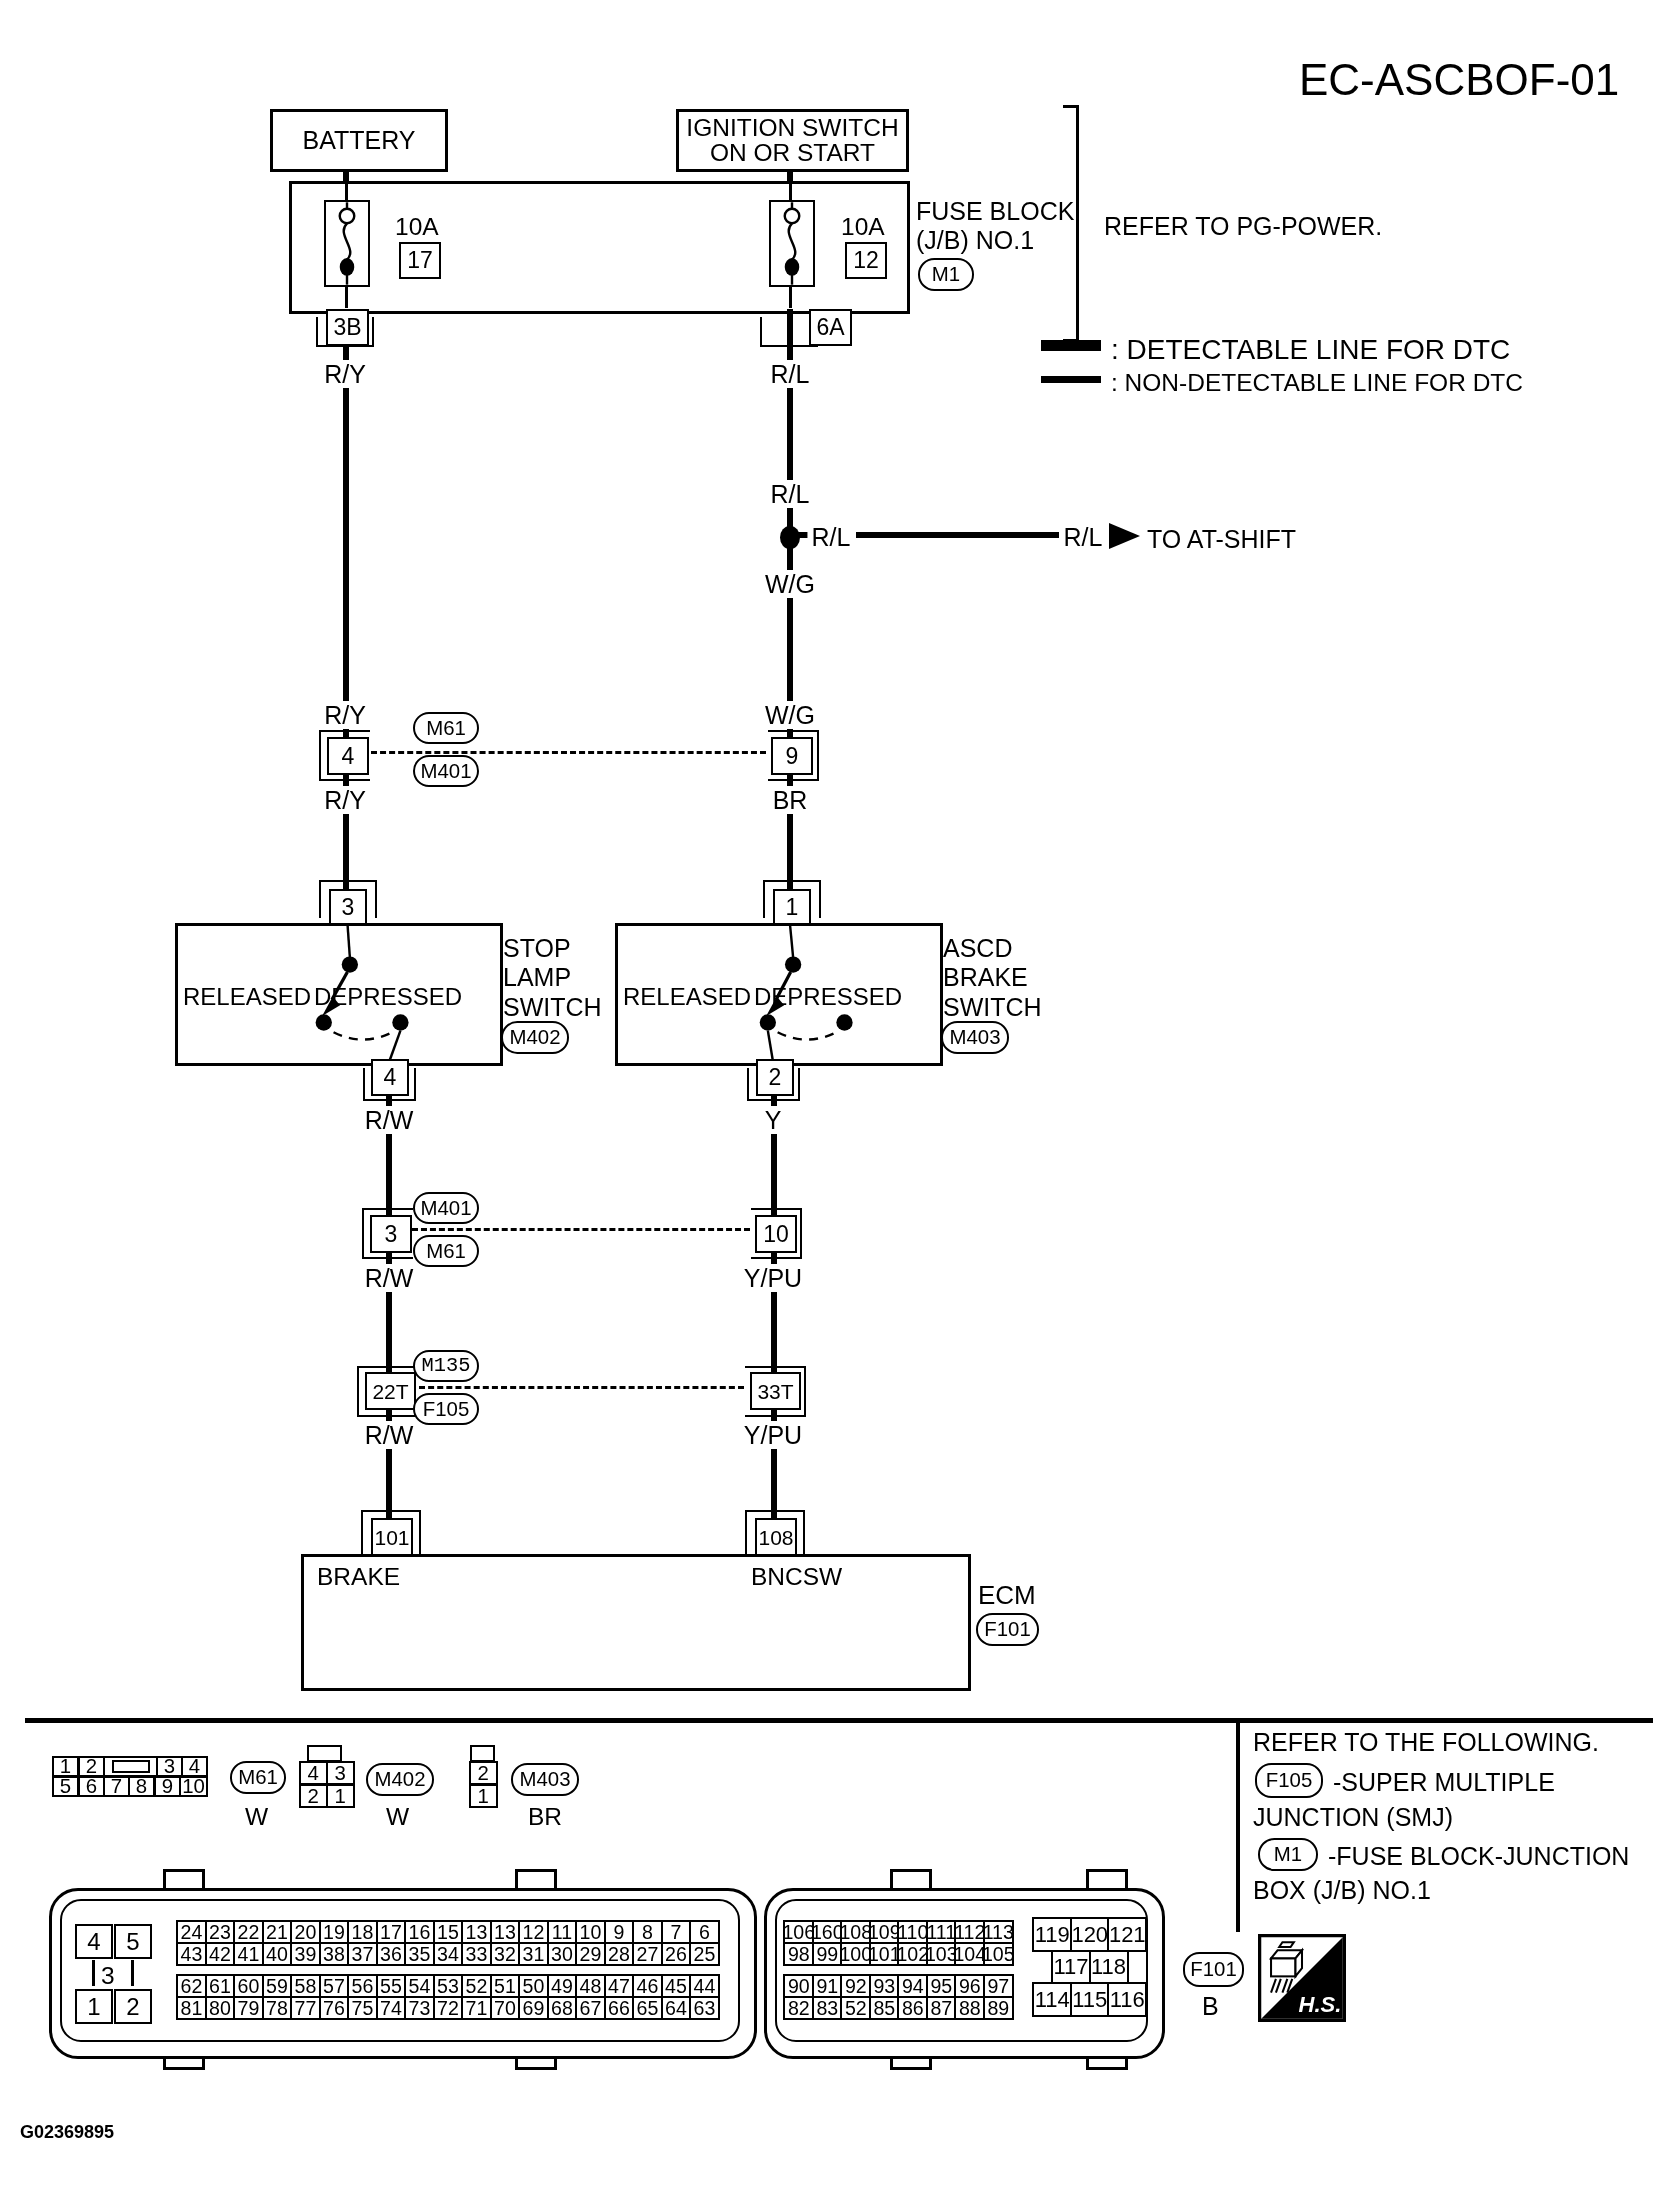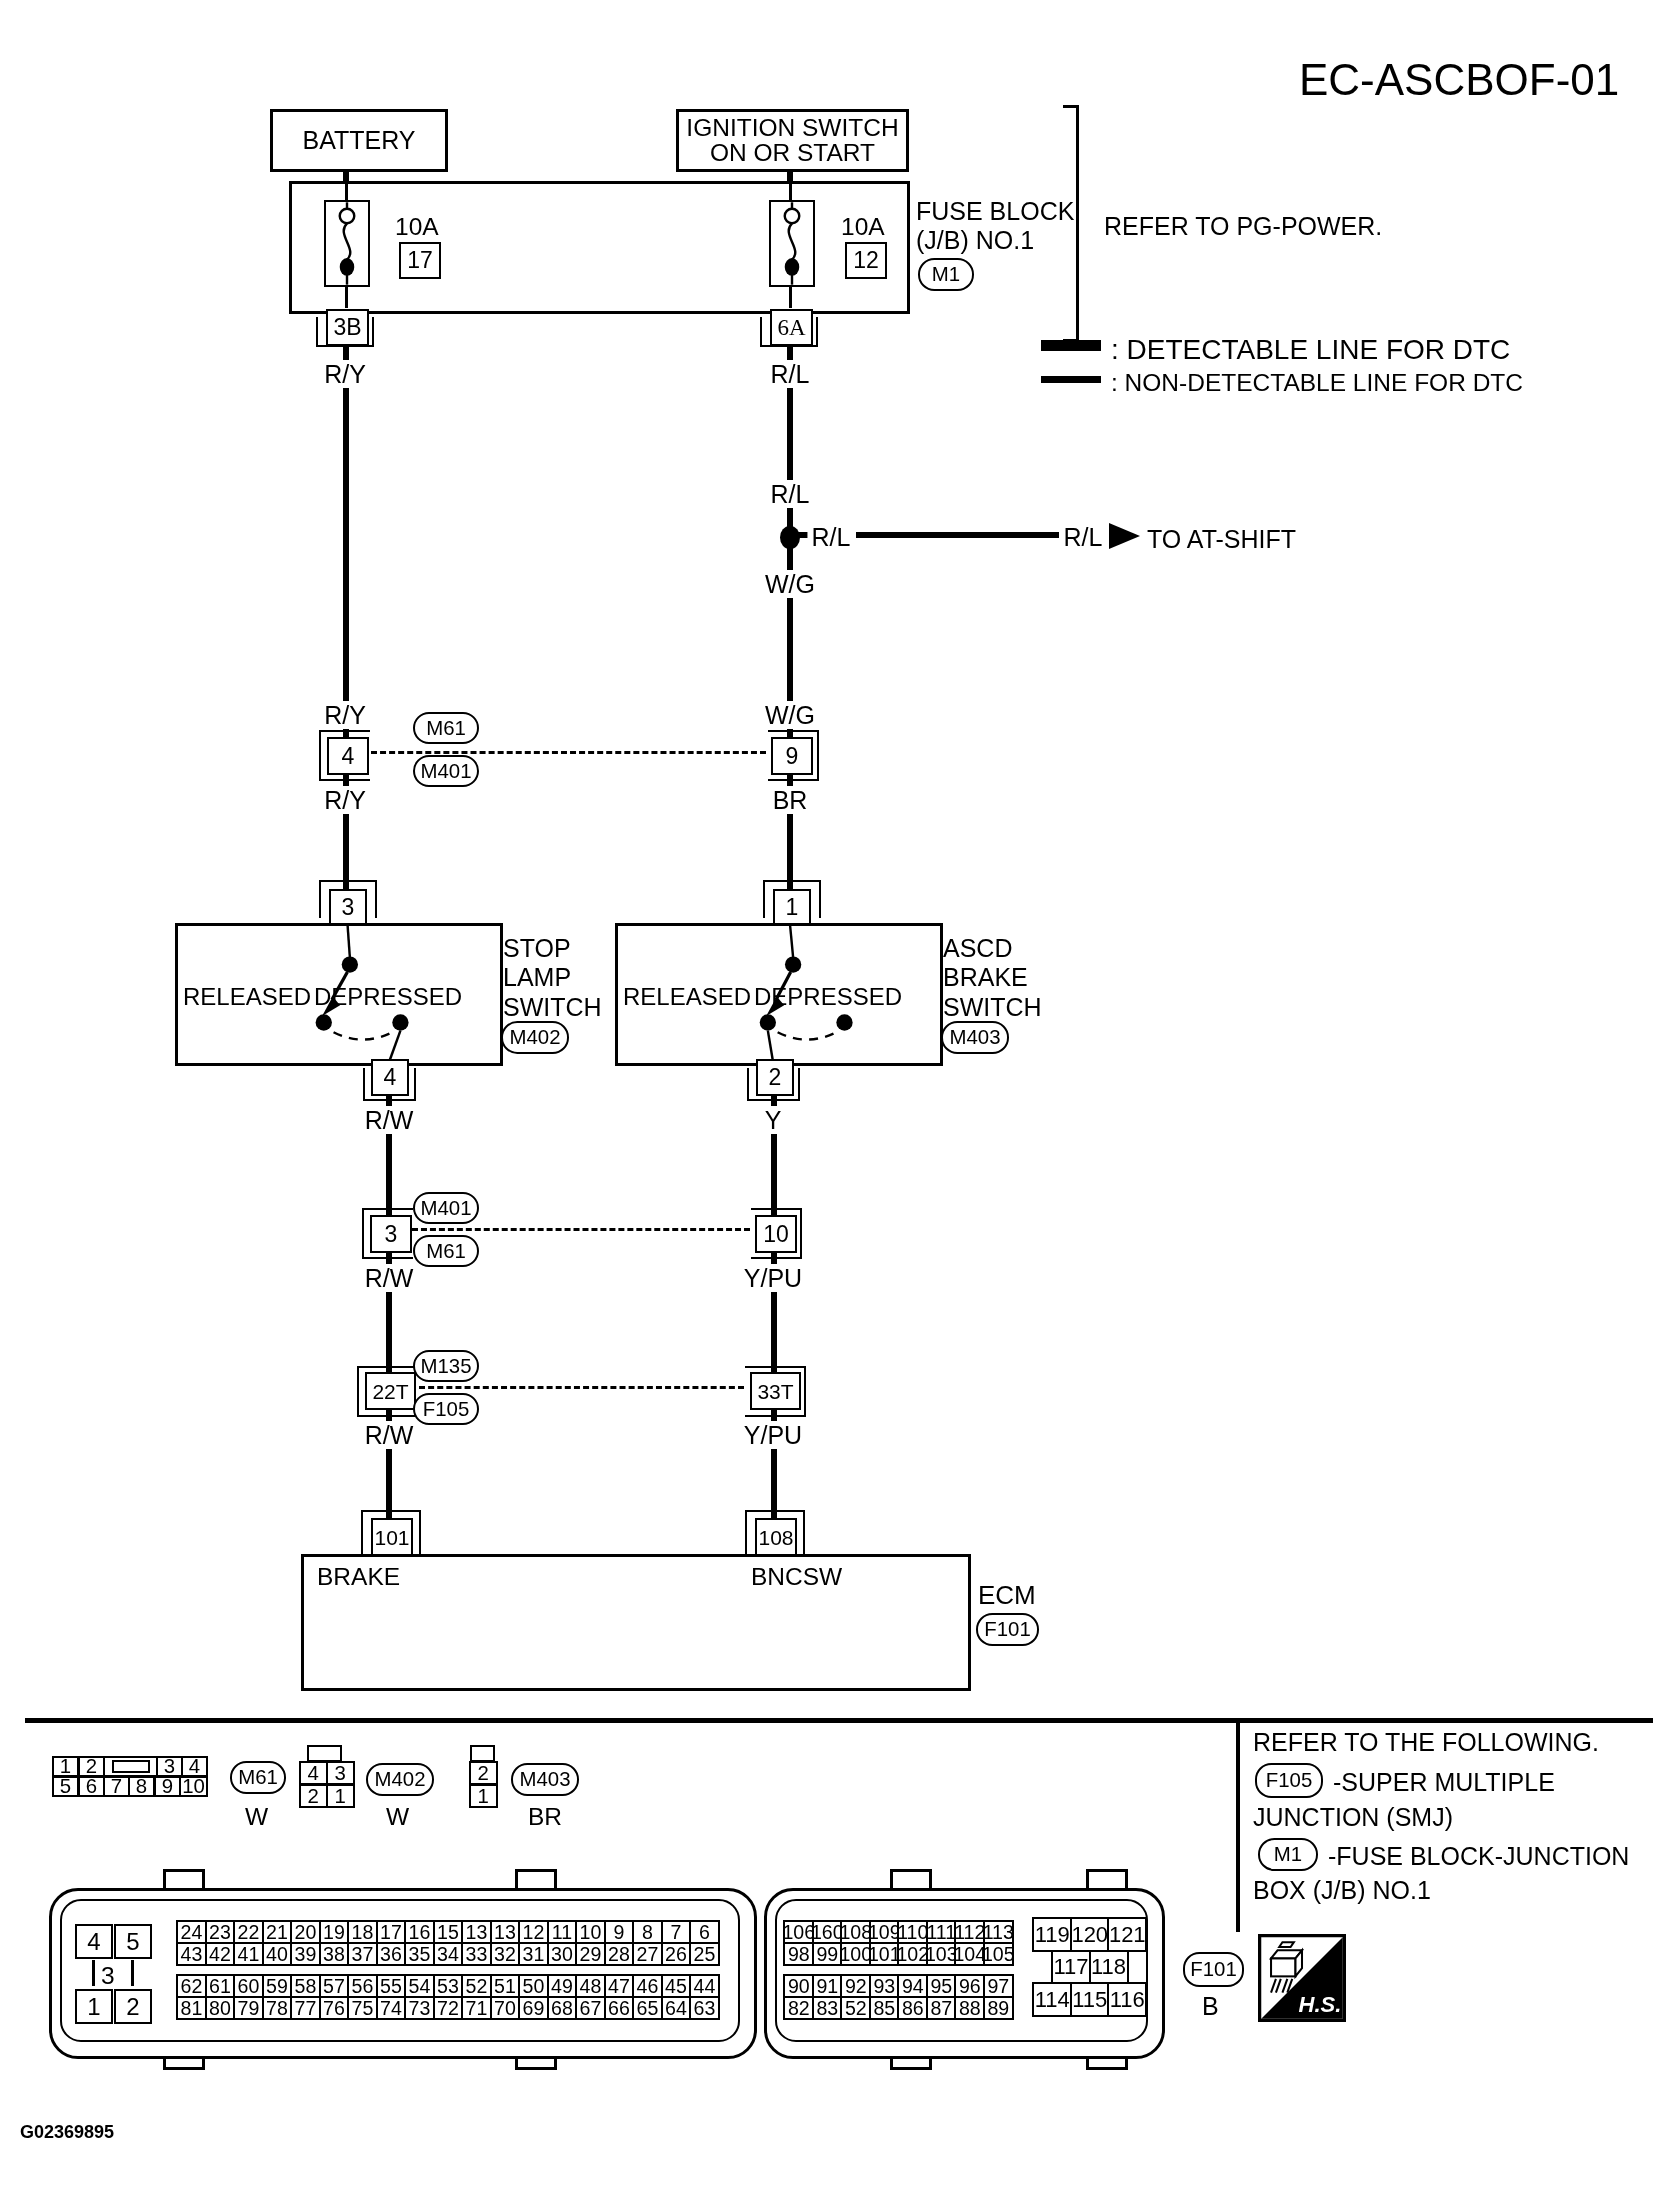--- a/index.html
+++ b/index.html
@@ -102,21 +102,21 @@
   <div style="position:absolute;left:1041px;top:340px;width:60px;height:11.4px;background:#000;"></div>
   <div class="txt" style="left:1111px;top:333px;font-size:28px;">: DETECTABLE LINE FOR DTC</div>
   <div style="position:absolute;left:1041px;top:376px;width:60px;height:6.5px;background:#000;"></div>
   <div class="txt" style="left:1111px;top:368px;font-size:24.5px;">: NON-DETECTABLE LINE FOR DTC</div>
 
   <div class="cupU" style="left:316px;top:317px;width:54px;height:28px;"></div>
   <div class="box" style="left:326px;top:309px;width:39px;height:33px;">
     <span>3B</span>
   </div>
   <div class="cupU" style="left:760px;top:317px;width:54px;height:28px;"></div>
-  <div class="box" style="left:770px;top:309px;width:39px;height:33px;font-family:Liberation Serif, serif;">
+  <div class="box" style="left:809px;top:309px;width:39px;height:33px;">
     <span>6A</span>
   </div>
 
   <div class="lbl" style="left:345px;top:360px;">R/Y</div>
   <div class="lbl" style="left:790px;top:360px;">R/L</div>
   <div class="lbl" style="left:790px;top:480px;">R/L</div>
   <div class="lbl" style="left:790px;top:570px;">W/G</div>
   <div class="lbl" style="left:345px;top:701px;">R/Y</div>
   <div class="lbl" style="left:790px;top:701px;">W/G</div>
   <div class="lbl" style="left:345px;top:786px;">R/Y</div>
@@ -219,21 +219,21 @@
 
   <div class="dash" style="left:419px;top:1386px;width:325px;"></div>
   <div class="cupL" style="left:357px;top:1366px;width:59px;height:47px;background:transparent;"></div>
   <div class="box" style="left:365px;top:1372px;width:47px;height:34px;font-size:21px;">
     <span>22T</span>
   </div>
   <div class="cupR" style="left:745px;top:1366px;width:59px;height:47px;background:transparent;"></div>
   <div class="box" style="left:750px;top:1372px;width:47px;height:34px;font-size:21px;">
     <span>33T</span>
   </div>
-  <div class="oval" style="left:413px;top:1350px;width:62px;height:28px;">
+  <div class="oval" style="left:413px;top:1350px;width:62px;height:28px;font-family:Liberation Mono, monospace;">
     <span>M135</span>
   </div>
   <div class="oval" style="left:413px;top:1393px;width:62px;height:28px;">
     <span>F105</span>
   </div>
   <div class="lbl" style="left:389px;top:1421px;">R/W</div>
   <div class="lbl" style="left:773px;top:1421px;">Y/PU</div>
 
   <div class="cupN" style="left:361px;top:1510px;width:56px;height:42px;background:transparent;"></div>
   <div class="box" style="left:371px;top:1518px;width:38px;height:34px;font-size:21px;">

